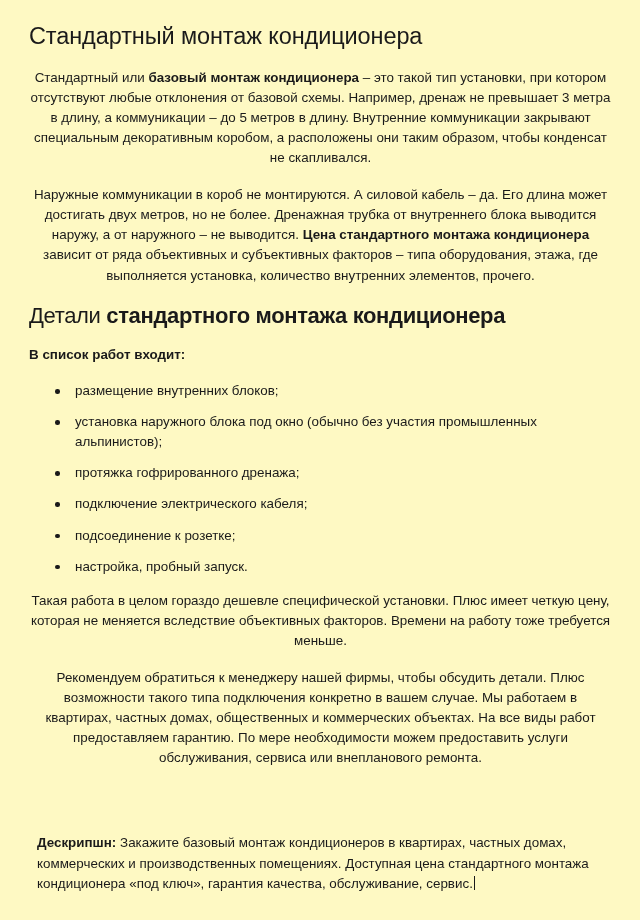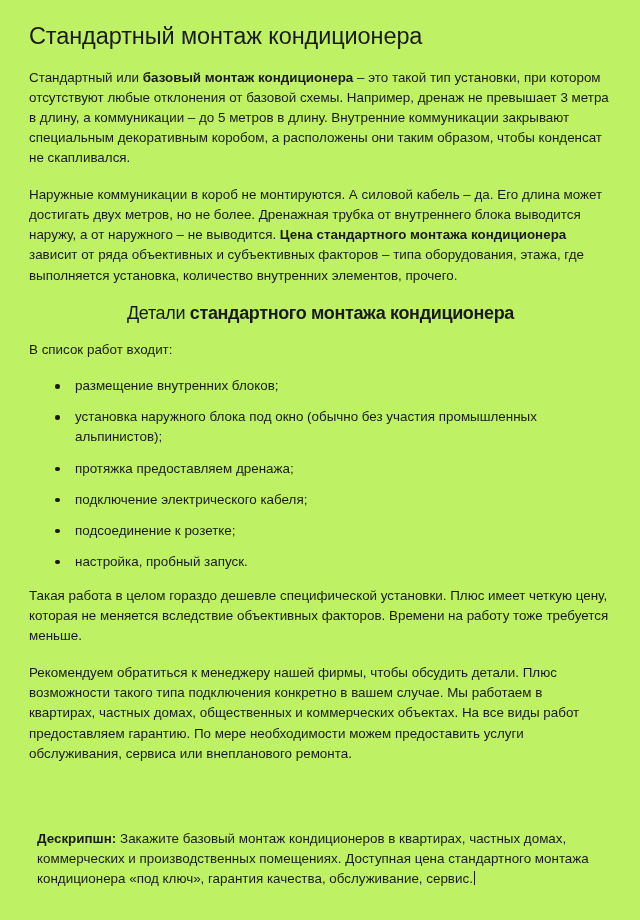--- a/index.html
+++ b/index.html
@@ -15,67 +15,67 @@
     color: #1a1a1a;
     -webkit-font-smoothing: antialiased;
   }
 
   .page {
     position: relative;
     width: 640px;
     height: 920px;
     box-sizing: border-box;
     padding: 22px 28px 0 29px;
-    background: #bef264;
+    background: #fef9c3;
   }
 
   
   .doc-title {
     font-size: 23.5px;
     font-weight: 400;
     line-height: 1.22;
     letter-spacing: -0.1px;
     color: #1a1a1a;
     margin: 0 0 17px 0;
     white-space: nowrap;
   }
 
   
   .para {
     font-size: 13.4px;
     line-height: 20.1px;
     margin: 0 0 17px 0;
     color: #1a1a1a;
-    text-align: left;
+    text-align: center;
     max-width: 584px;
   }
   .para b, .strong {
     font-weight: 700;
   }
 
   
   .section-title {
-    font-size: 18px;
+    font-size: 22px;
     font-weight: 400;
     line-height: 1.2;
     color: #1a1a1a;
     margin: 0 0 16px 0;
     white-space: nowrap;
     letter-spacing: -0.35px;
-    text-align: center;
   }
   .section-title .strong {
     font-weight: 700;
   }
 
   
   .lead-in {
     font-size: 13.4px;
     line-height: 20.1px;
     margin: 0 0 16px 0;
+    font-weight: bold;
   }
 
   
   .work-list {
     list-style: none;
     margin: 0 0 14px 0;
     padding: 0;
   }
   .work-list li {
     position: relative;
@@ -141,21 +141,21 @@
     <li>
       <span class="bullet-dot"></span>
       <span>размещение внутренних блоков;</span>
     </li>
     <li>
       <span class="bullet-dot"></span>
       <span>установка наружного блока под окно (обычно без участия промышленных альпинистов);</span>
     </li>
     <li>
       <span class="bullet-dot"></span>
-      <span>протяжка предоставляем дренажа;</span>
+      <span>протяжка гофрированного дренажа;</span>
     </li>
     <li>
       <span class="bullet-dot"></span>
       <span>подключение электрического кабеля;</span>
     </li>
     <li>
       <span class="bullet-dot"></span>
       <span>подсоединение к розетке;</span>
     </li>
     <li>

